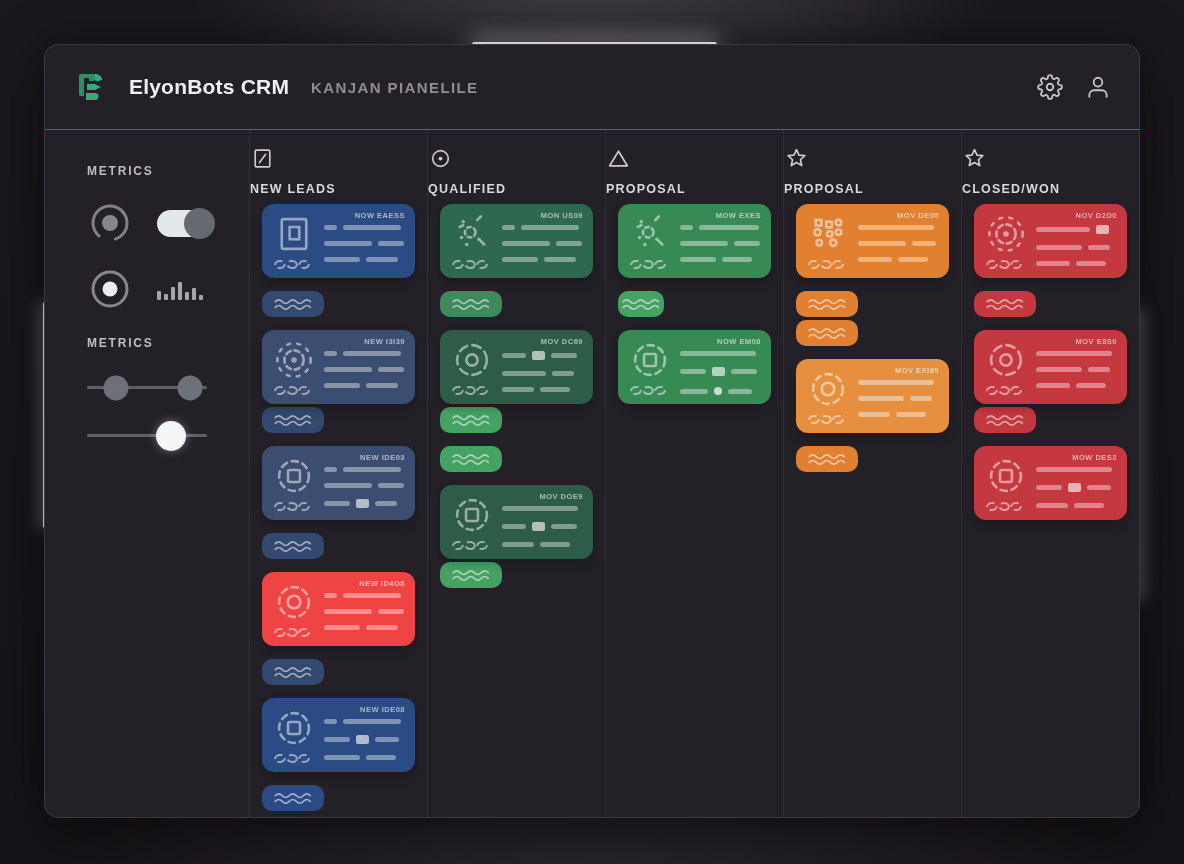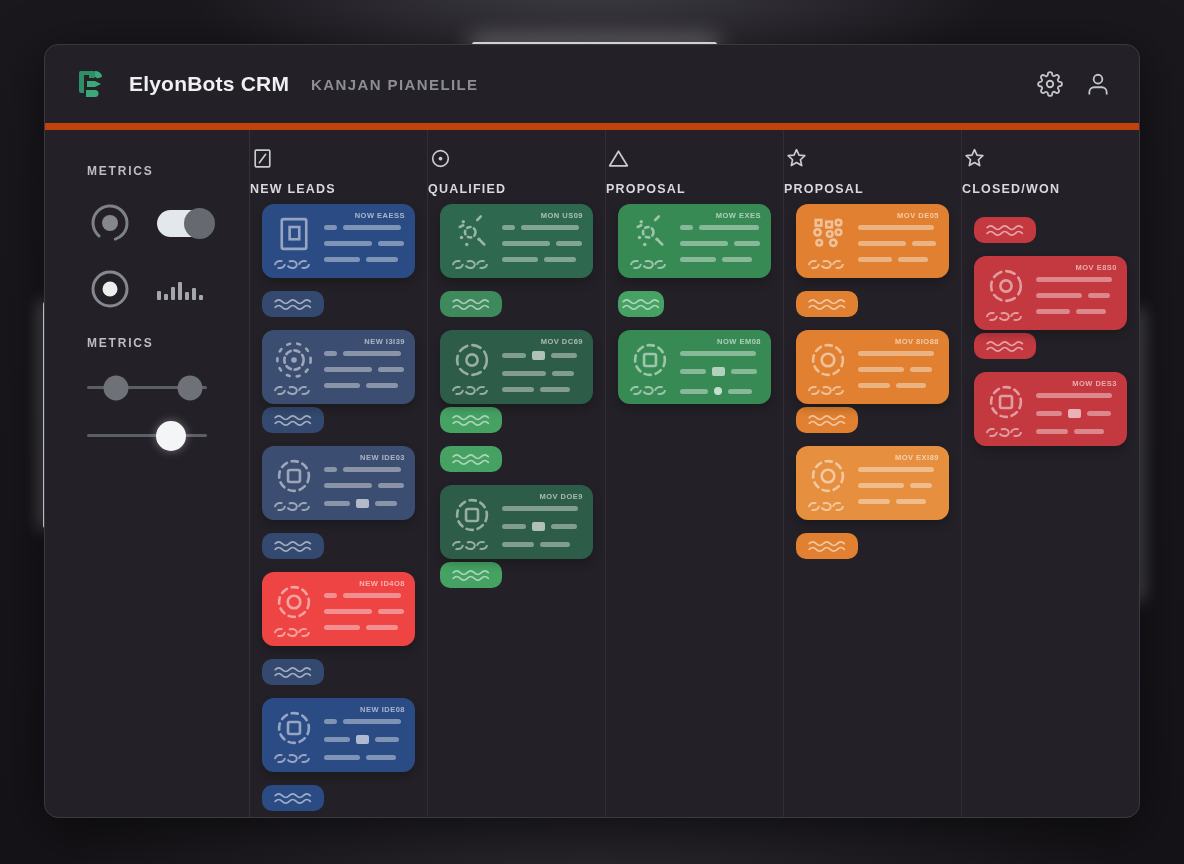--- a/index.html
+++ b/index.html
@@ -8,21 +8,21 @@
     background:radial-gradient(700px 260px at 50% -40px,#44424a 0%,rgba(58,56,64,0) 60%),
                radial-gradient(900px 400px at 50% 105%,#2a282e 0%,rgba(42,40,46,0) 60%),
                linear-gradient(#1a181d,#151317);}
   .glow{position:absolute;background:#fff;border-radius:4px;}
   .glow-top{left:472px;top:42px;width:245px;height:5px;box-shadow:0 0 22px 3px rgba(255,255,255,.55);}
   .glow-left{left:43px;top:302px;width:4px;height:226px;box-shadow:0 0 16px 2px rgba(255,255,255,.45);}
   .glow-right{left:1136px;top:310px;width:4px;height:290px;box-shadow:0 0 16px 2px rgba(255,255,255,.45);}
   .window{position:absolute;left:44px;top:44px;width:1096px;height:774px;border-radius:14px;
     background:#232127;border:1px solid #3b393f;box-shadow:0 10px 50px rgba(0,0,0,.55);overflow:hidden;}
   
-  .hdr{height:85px;display:flex;align-items:center;padding:0 28px;border-bottom:7px solid #c2410c;}
+  .hdr{height:85px;display:flex;align-items:center;padding:0 28px;border-bottom:1px solid #c2410c;}
   .logo{width:40px;height:40px;flex:0 0 auto;}
   .title{margin-left:16px;font-size:21px;font-weight:bold;color:#f0f0f2;letter-spacing:.2px;}
   .subtitle{margin-left:22px;font-size:15px;color:#8c8e94;letter-spacing:1.4px;font-weight:bold;}
   .hdr-icons{margin-left:auto;display:flex;align-items:center;gap:22px;}
   .hdr-btn{background:none;border:none;padding:0;cursor:pointer;width:26px;height:26px;color:#c2c4c9;}
   .hdr-btn svg{width:26px;height:26px;stroke:#c2c4c9;fill:none;stroke-width:1.7;stroke-linecap:round;stroke-linejoin:round;}
   
   .main{display:flex;height:688px;}
   .sidebar{width:205px;flex:0 0 auto;border-right:1px solid #343238;padding:34px 0 0 42px;}
   .sec-label{font-size:12px;font-weight:bold;letter-spacing:1.8px;color:#bcbec4;margin-bottom:20px;}
@@ -473,42 +473,20 @@
                     <span class="seg" style="width: 34px;"></span>
                     <span class="seg" style="width: 30px;"></span>
                   </div>
                 </div>
               </article>
               <div class="pill" style="background: rgb(224, 128, 48); margin-top: 13px;">
                 <svg class="squiggle-icon" viewBox="0 0 44 16">
                   <use href="#sym-squiggle"></use>
                 </svg>
               </div>
-              <article class="card" style="background: rgb(224, 128, 48); margin-top: 13px;">
-                <span class="badge">MOV 8IO88</span>
-                <svg class="card-icon" viewBox="0 0 24 24">
-                  <use href="#sym-gear-round"></use>
-                </svg>
-                <svg class="chain-icon" viewBox="0 0 40 14">
-                  <use href="#sym-chain"></use>
-                </svg>
-                <div class="rows">
-                  <div class="row">
-                    <span class="seg" style="width: 76px;"></span>
-                  </div>
-                  <div class="row">
-                    <span class="seg" style="width: 46px;"></span>
-                    <span class="seg" style="width: 22px;"></span>
-                  </div>
-                  <div class="row">
-                    <span class="seg" style="width: 32px;"></span>
-                    <span class="seg" style="width: 30px;"></span>
-                  </div>
-                </div>
-              </article>
               <div class="pill" style="background: rgb(224, 128, 48); margin-top: 3px;">
                 <svg class="squiggle-icon" viewBox="0 0 44 16">
                   <use href="#sym-squiggle"></use>
                 </svg>
               </div>
               <article class="card" style="background: rgb(230, 143, 62); margin-top: 13px;">
                 <span class="badge">MOV EXI89</span>
                 <svg class="card-icon" viewBox="0 0 24 24">
                   <use href="#sym-gear-round"></use>
                 </svg>
@@ -534,20 +512,43 @@
                   <use href="#sym-squiggle"></use>
                 </svg>
               </div>
             </div>
           </section>
           <section class="column">
             <div class="col-head"><svg class="col-icon" viewBox="0 0 24 24">
                 <use href="#sym-col-star"></use>
               </svg><div class="col-label">CLOSED/WON</div></div>
             <div class="col-body">
+              <article class="card" style="background: rgb(196, 56, 63);">
+                <span class="badge">NOV D2D0</span>
+                <svg class="card-icon" viewBox="0 0 24 24">
+                  <use href="#sym-gear-burst"></use>
+                </svg>
+                <svg class="chain-icon" viewBox="0 0 40 14">
+                  <use href="#sym-chain"></use>
+                </svg>
+                <div class="rows">
+                  <div class="row">
+                    <span class="seg" style="width: 54px;"></span>
+                    <span class="knob"></span>
+                  </div>
+                  <div class="row">
+                    <span class="seg" style="width: 46px;"></span>
+                    <span class="seg" style="width: 22px;"></span>
+                  </div>
+                  <div class="row">
+                    <span class="seg" style="width: 34px;"></span>
+                    <span class="seg" style="width: 30px;"></span>
+                  </div>
+                </div>
+              </article>
               <div class="pill" style="background: rgb(196, 56, 63); margin-top: 13px;">
                 <svg class="squiggle-icon" viewBox="0 0 44 16">
                   <use href="#sym-squiggle"></use>
                 </svg>
               </div>
               <article class="card" style="background: rgb(196, 56, 63); margin-top: 13px;">
                 <span class="badge">MOV E8S0</span>
                 <svg class="card-icon" viewBox="0 0 24 24">
                   <use href="#sym-gear-ring"></use>
                 </svg>

